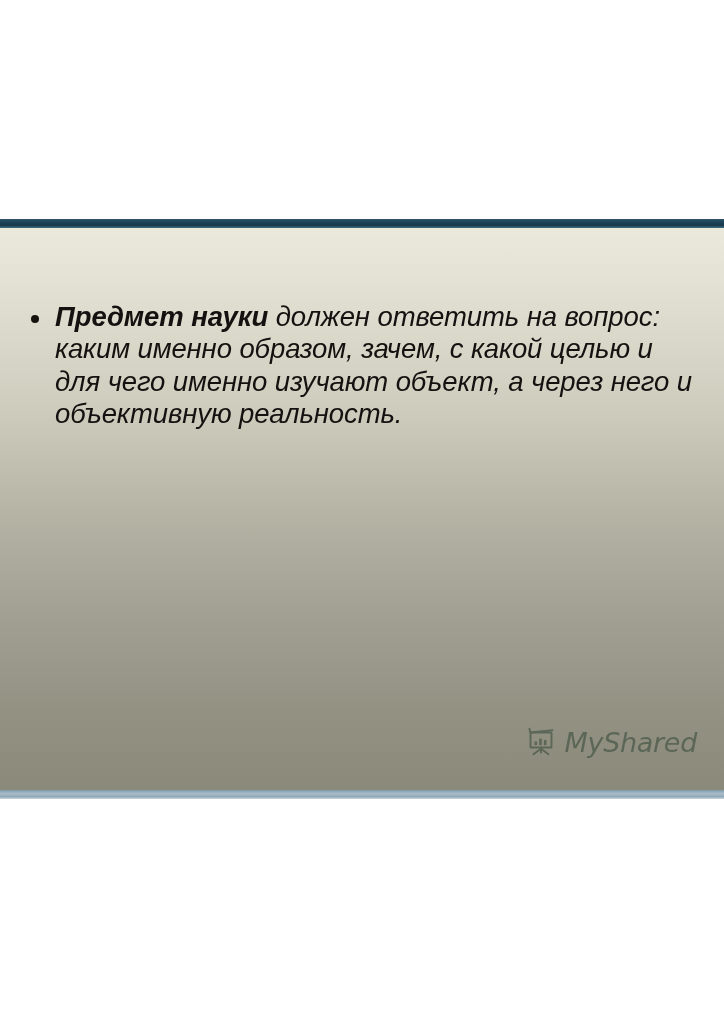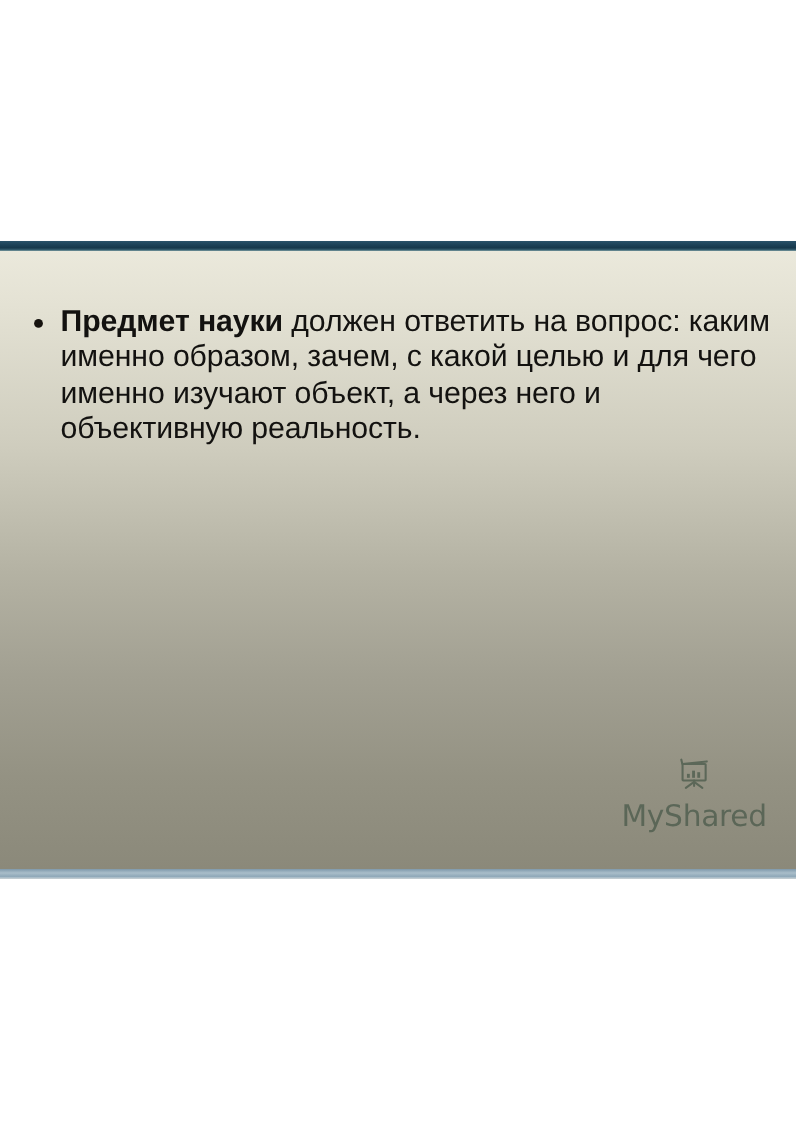--- a/index.html
+++ b/index.html
@@ -59,22 +59,23 @@
     background: linear-gradient(to bottom, #7f99ab 0%, #a9bdc9 40%, #8fa8b8 75%, #cfd8de 100%);
   }
 
   
   .content {
     position: absolute;
     left: 0;
     top: 9px;
     right: 0;
     bottom: 9px;
-    padding: 48px 22px 0 22px;
+    padding: 73px 22px 0 22px;
     box-sizing: border-box;
+    font-style: italic;
   }
 
   ul.bullets {
     list-style: none;
     margin: 0;
     padding: 0;
   }
   ul.bullets > li {
     position: relative;
     padding-left: 33px;
@@ -101,21 +102,20 @@
 
   
   .watermark {
     position: absolute;
     right: 27px;
     bottom: 32px;
     display: flex;
     align-items: center;
     gap: 7px;
     opacity: 0.78;
-    flex-direction: column;
   }
   .watermark svg {
     display: block;
   }
   .watermark-text {
     font-size: 27px;
     color: #4d5c4d;
     font-family: "DejaVu Sans", "Liberation Sans", sans-serif;
     letter-spacing: -0.3px;
     white-space: nowrap;

